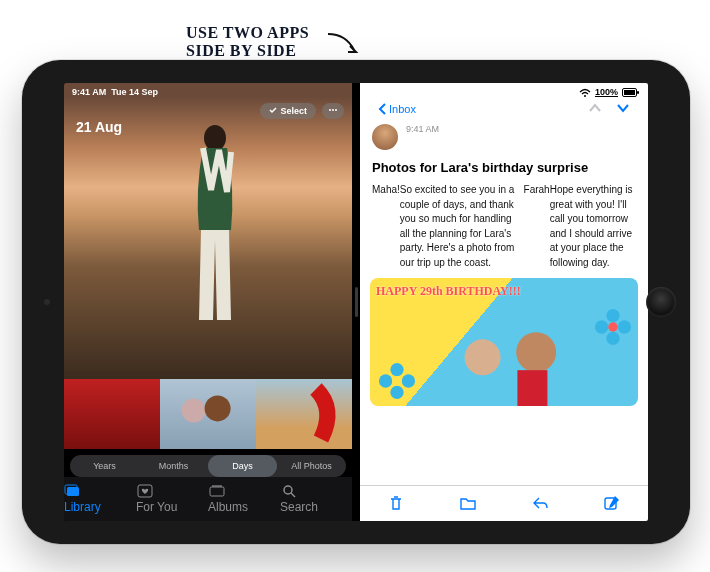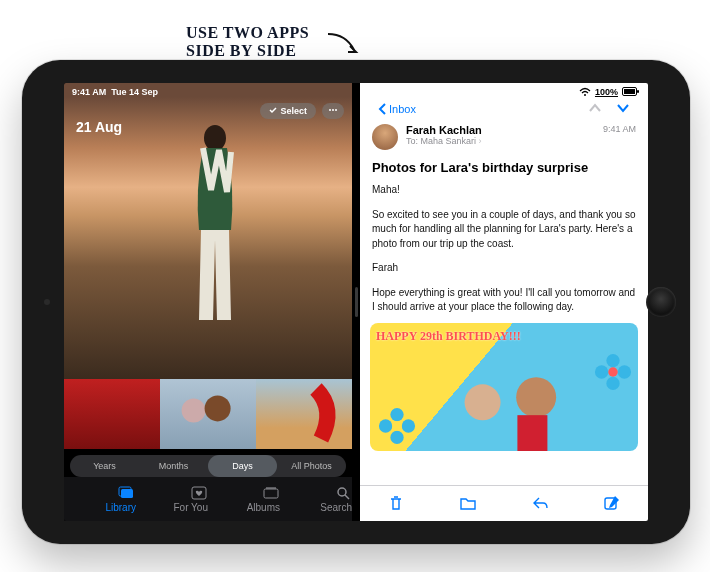--- a/index.html
+++ b/index.html
@@ -128,22 +128,22 @@
     background: #555a60;
     color: #fff;
     border-radius: 14px;
   }
   .tabbar-photos {
     display: flex; height: 44px;
     background: rgba(20,20,22,0.96);
   }
   .tab {
     flex: 1;
-    display: flex; flex-direction: column; align-items: flex-end; justify-content: center;
-    font-size: 10px; color: #8e8e93;
+    display: flex; flex-direction: column; align-items: flex-start; justify-content: center;
+    font-size: 12px; color: #8e8e93;
     gap: 2px;
   }
   .tab.sel { color: #0a84ff; }
   .tab svg { width: 18px; height: 14px; }
   
   .divider {
     width: 8px; background: #000;
     display: flex; align-items: center; justify-content: center;
   }
   .divider .grab {
@@ -151,21 +151,21 @@
   }
   
   .app-mail {
     flex: 1;
     background: #fff;
     color: #000;
     display: flex; flex-direction: column;
     font-size: 10px;
   }
   .statusbar-right {
-    display: flex; justify-content: flex-end; align-items: flex-start; gap: 4px;
+    display: flex; justify-content: flex-end; align-items: flex-end; gap: 4px;
     padding: 4px 8px 0 8px;
     font-size: 9px; font-weight: 600; text-decoration: underline;
   }
   .mail-nav {
     display: flex; align-items: center; justify-content: space-between;
     padding: 4px 18px;
     color: #007aff;
   }
   .mail-nav .left { display: flex; align-items: center; gap: 3px; font-size: 11px; }
   .mail-nav .right { display: flex; gap: 14px; font-size: 13px; font-weight: 700;}
@@ -184,21 +184,21 @@
   .recipient .chev { color: #c0c0c4; }
   .msg-time { font-size: 9px; color: #8e8e93; }
   .subject {
     font-size: 13px; font-weight: 800;
     padding: 6px 12px 8px 12px;
   }
   .body {
     padding: 0 12px;
     font-size: 10px; line-height: 1.45;
     color: #111;
-    display: flex; flex-direction: column; gap: 10px;
+    display: flex; flex-direction: row; 
   }
   .attachment {
     margin: 8px 10px 0 10px;
     height: 128px;
     border-radius: 8px;
     background: linear-gradient(130deg,#ffe14a 0%, #ffe14a 38%, #5ec8ea 38%, #5ec8ea 100%);
     position: relative;
     overflow: hidden;
   }
   .att-label {
@@ -353,28 +353,20 @@
                 <path d="M2 8 L7 2 L12 8" stroke="#c3c3c7" stroke-width="2" fill="none"></path>
               </svg></span>
           <span><svg width="14" height="10">
                 <path d="M2 2 L7 8 L12 2" stroke="#007aff" stroke-width="2" fill="none"></path>
               </svg></span>
         </div>
       </div>
 
       <div class="msg-header">
         <div class="avatar"></div>
-        <div class="msg-meta">
-          <div class="sender">Farah Kachlan</div>
-          <div class="recipient">
-            <span>To:</span>
-            <span>Maha Sankari</span>
-            <span class="chev">›</span>
-          </div>
-        </div>
         <div class="msg-time">9:41 AM</div>
       </div>
 
       <div class="subject">Photos for Lara's birthday surprise</div>
 
       <div class="body">
         <div>Maha!</div>
         <div>So excited to see you in a couple of days, and thank you so much for handling all the planning for Lara's party. Here's a photo from our trip up the coast.</div>
         <div>Farah</div>
         <div>Hope everything is great with you! I'll call you tomorrow and I should arrive at your place the following day.</div>

